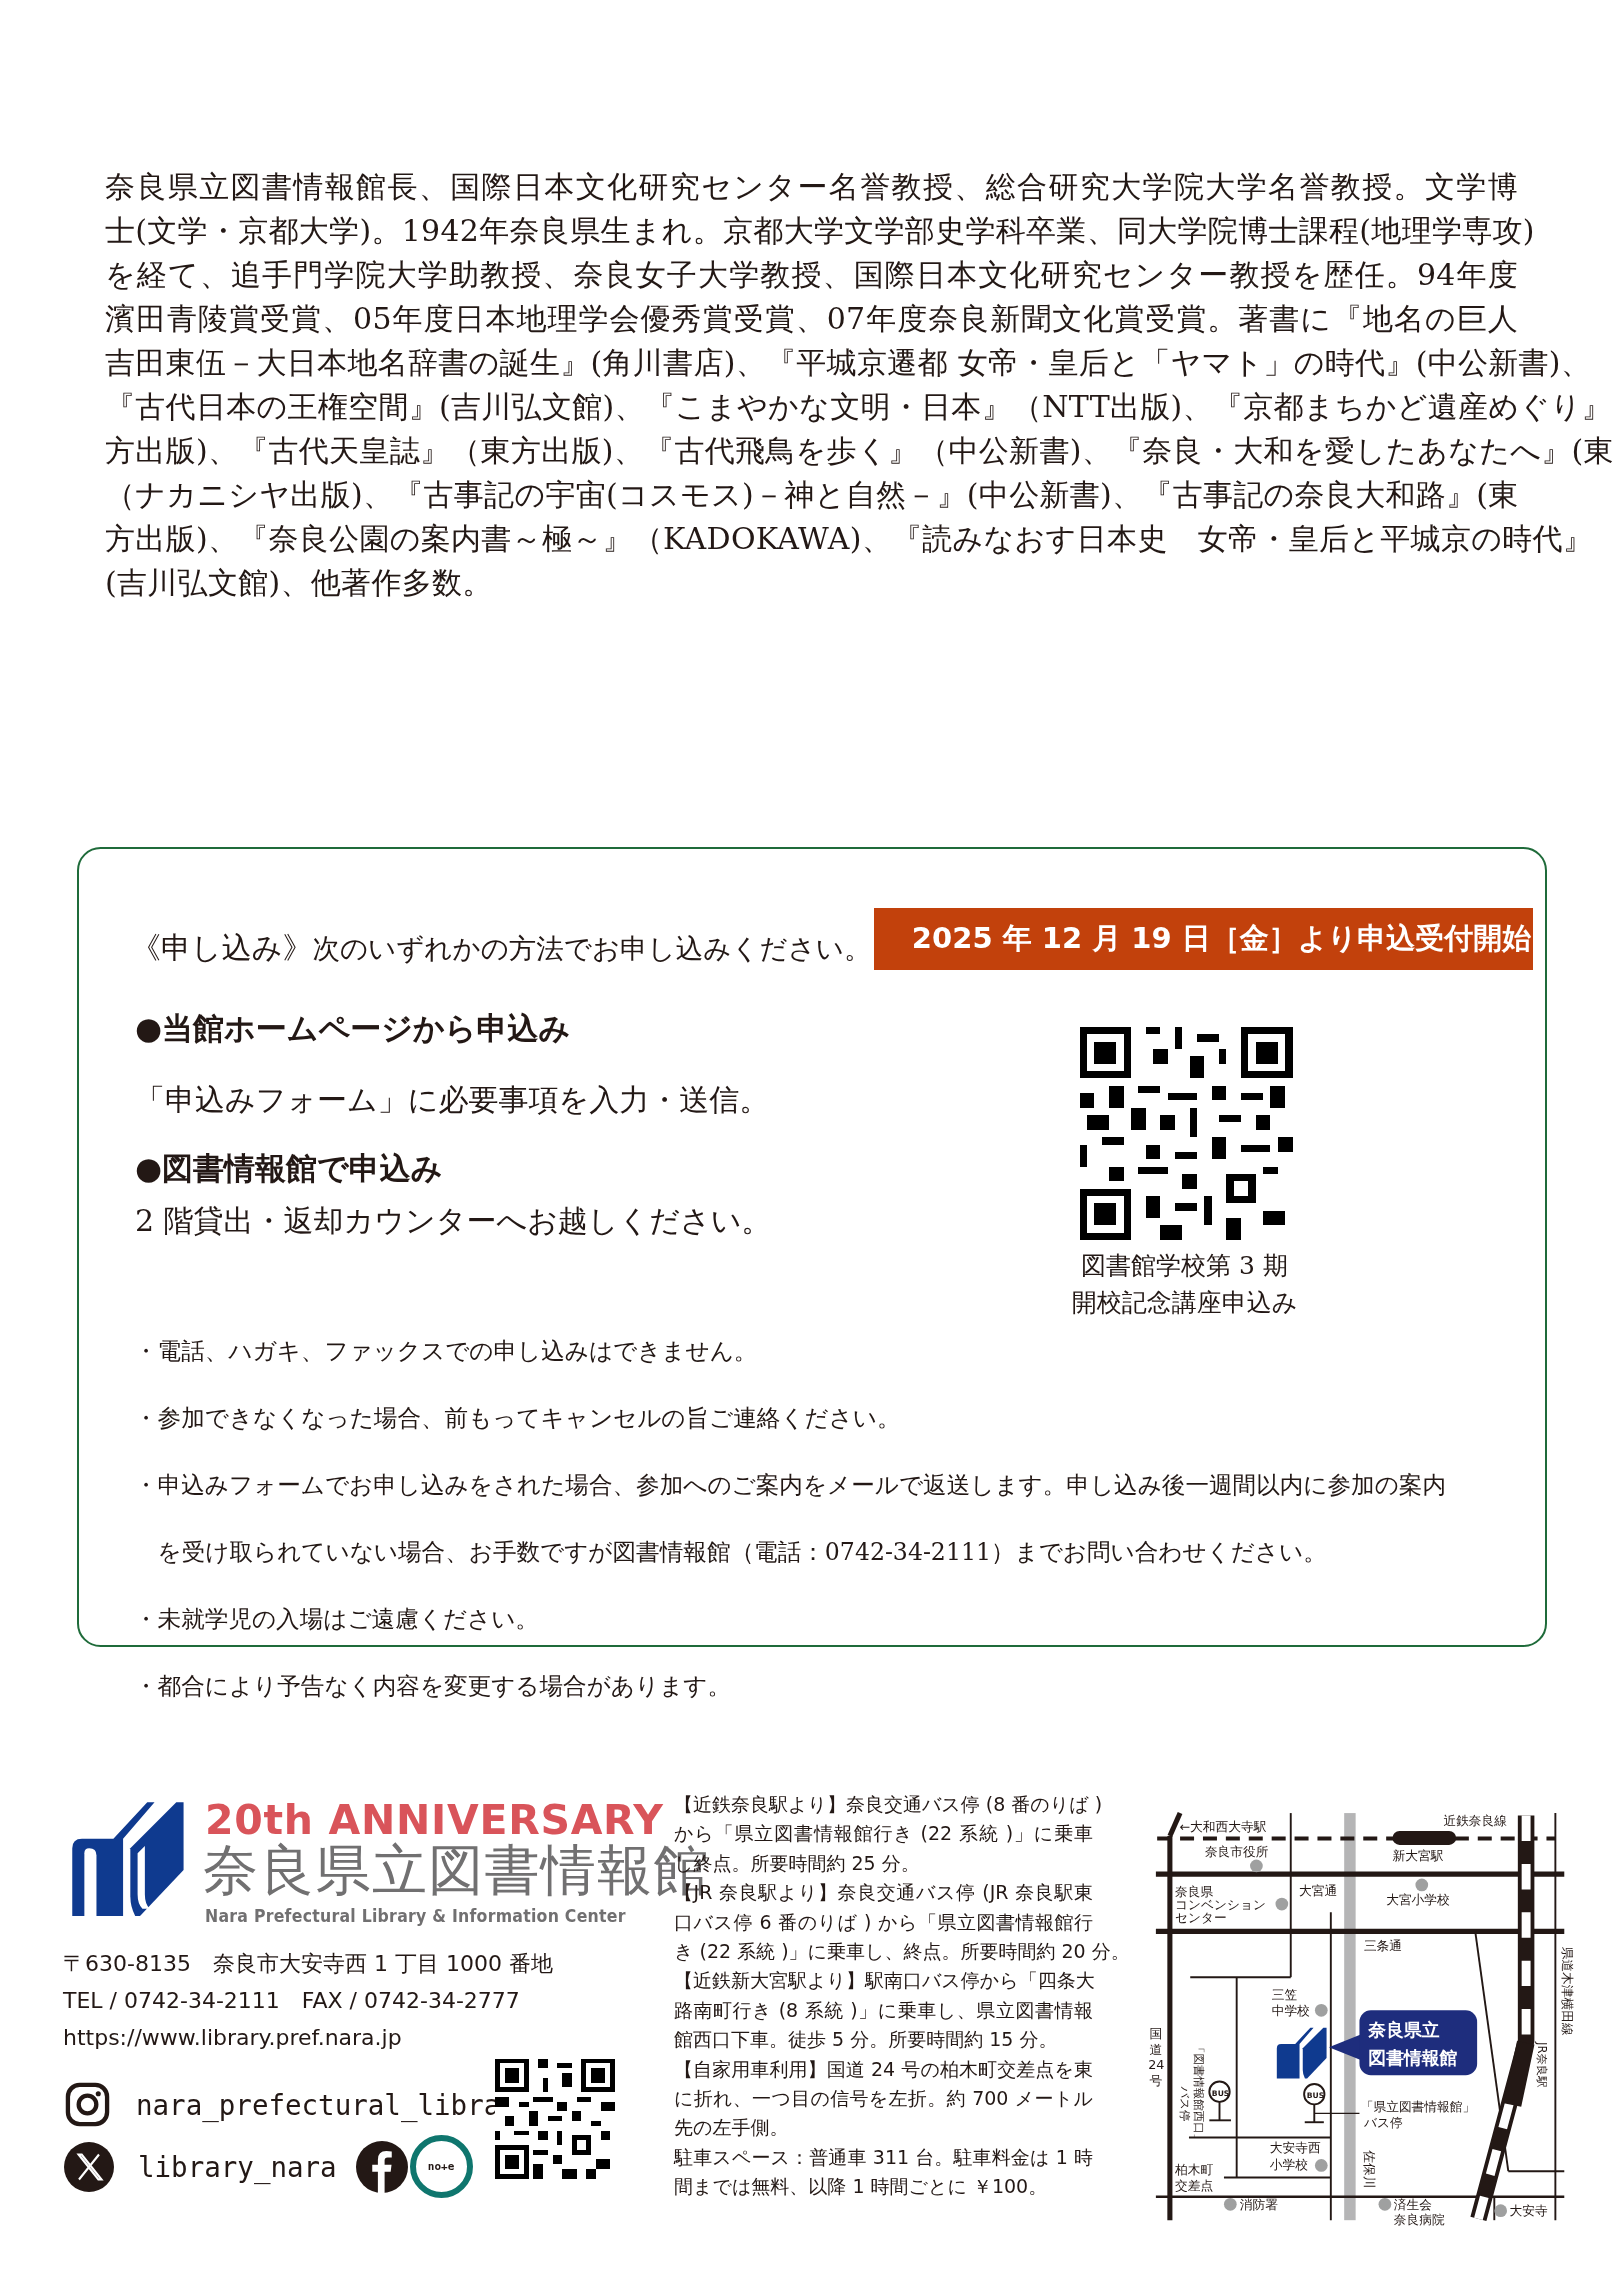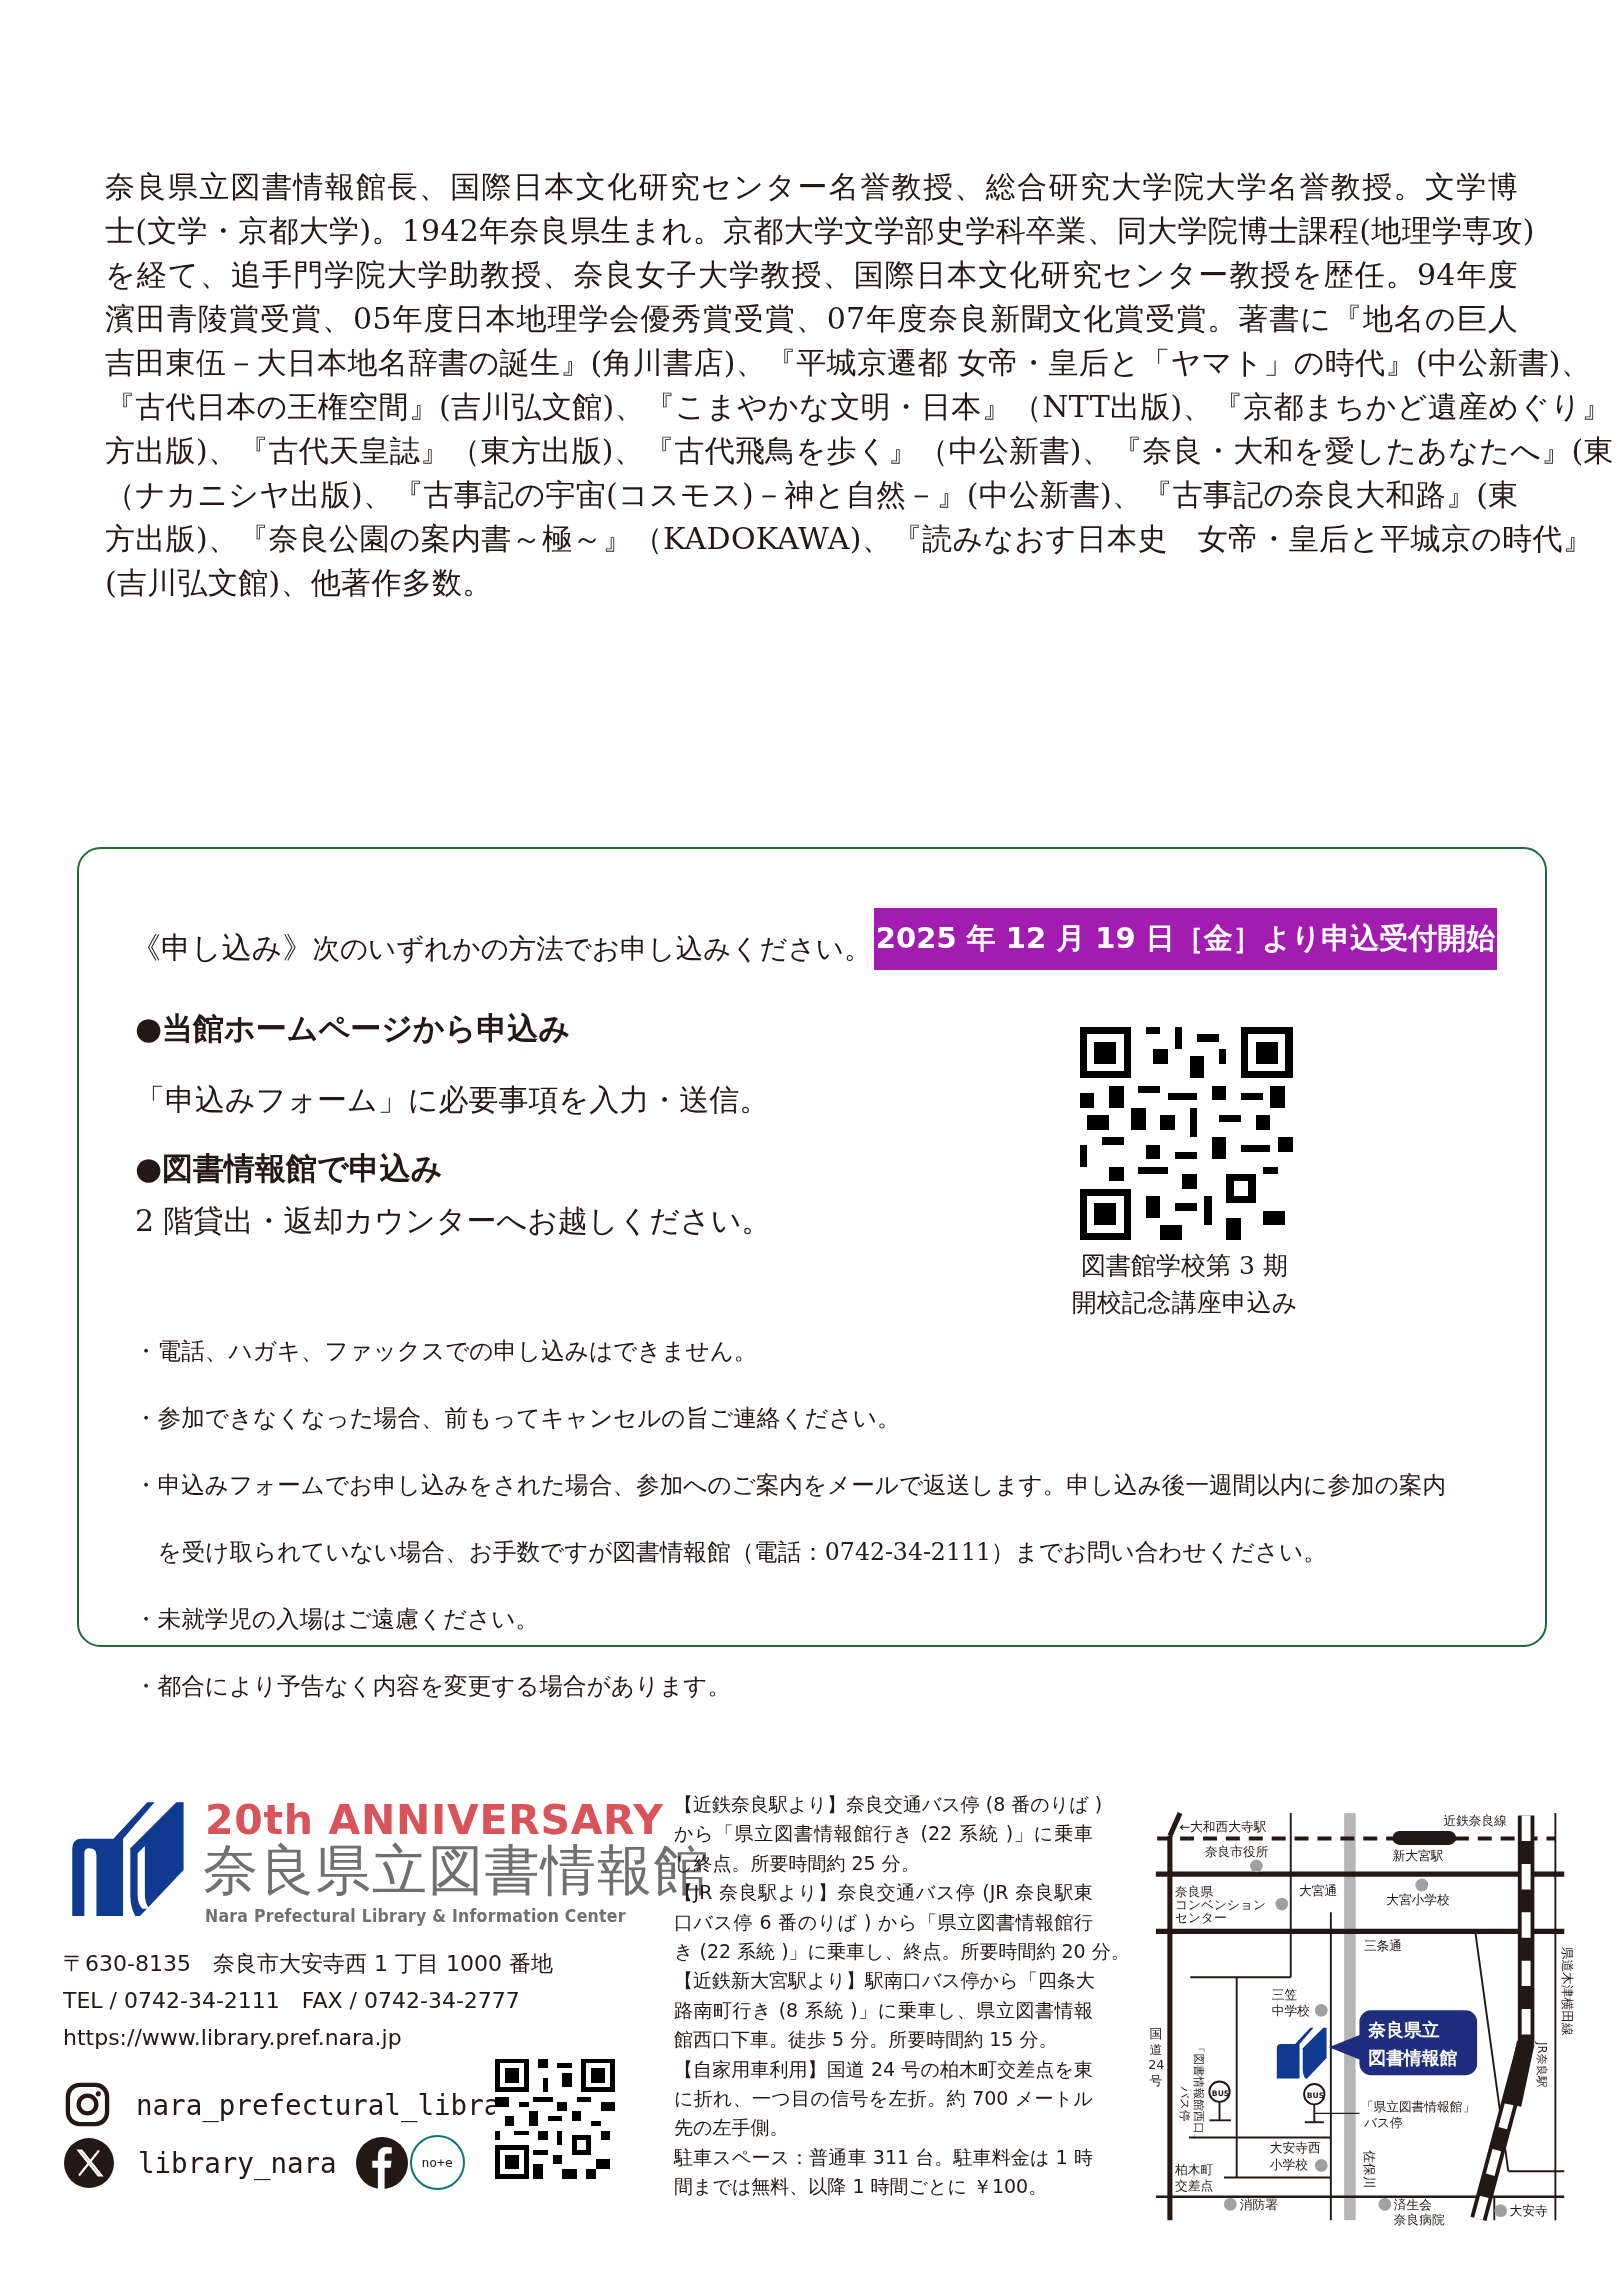--- a/index.html
+++ b/index.html
@@ -6,21 +6,21 @@
   body{width:1623px;height:2295px;position:relative;overflow:hidden;font-family:"DejaVu Serif","Liberation Serif",serif;color:#231815;}
   .abs{position:absolute;}
   
   #bio{left:105px;top:165px;width:1413px;font-size:30px;line-height:44px;letter-spacing:0.3px;}
   #bio .line{white-space:nowrap;text-align:justify;text-align-last:justify;display:block;}
   #bio .line.last{text-align-last:left;}
   
   #apply{left:77px;top:847px;width:1470px;height:800px;border:2.6px solid #1f6b3a;border-radius:23.6px;box-sizing:border-box;}
   #apply-lead{left:131px;top:928px;font-size:27.5px;white-space:nowrap;}
   #apply-lead .bracket{font-size:30px;}
-  #start-badge{left:874px;top:908px;width:623px;height:62px;background:#a21caf;color:#fff;font-family:"DejaVu Sans","Liberation Sans",sans-serif;font-weight:bold;font-size:29px;display:flex;align-items:center;justify-content:center;letter-spacing:0px;}
+  #start-badge{left:874px;top:908px;width:623px;height:62px;background:#c2410c;color:#fff;font-family:"DejaVu Sans","Liberation Sans",sans-serif;font-weight:bold;font-size:29px;display:flex;align-items:center;justify-content:center;letter-spacing:0px;padding-left:36px;}
   .method-h{font-size:31px;font-weight:bold;white-space:nowrap;}
   .method-d{font-size:30px;white-space:nowrap;}
   #qr-main{left:1078px;top:1027px;width:216px;height:213px;}
   #qr-caption{left:1021px;top:1247px;width:327px;text-align:center;font-size:25px;line-height:37px;}
   #notes{left:134px;top:1302px;width:1374px;font-size:23.6px;line-height:35px;}
   #notes .n{white-space:nowrap;margin-top:32px;}
   #notes .indent{padding-left:23.6px;}
   
   .sans{font-family:"DejaVu Sans","Liberation Sans",sans-serif;}
   #logo-mark{left:65px;top:1796px;width:121px;height:124px;}
@@ -156,21 +156,21 @@
 <div class="social-row" style="left:64px;top:2135px;">
   <svg width="50" height="50" viewBox="0 0 24 24">
       <circle cx="12" cy="12" r="12" fill="#231815"></circle>
       <path d="M7 6 L16.5 18 H18 L8.5 6 Z M16.8 6 L7.2 18" stroke="#fff" stroke-width="1" fill="none"></path>
     </svg>
   <span style="margin-left:24px">library_nara</span>
   <svg style="margin-left:19.6px" width="52" height="52" viewBox="0 0 24 24">
       <circle cx="12" cy="12" r="12" fill="#231815"></circle>
       <path d="M13.2 24 V14.2 H16 L16.4 11 H13.2 V9 Q13.2 7.6 14.6 7.6 H16.5 V4.8 Q15.5 4.6 14 4.6 Q10.1 4.6 10.1 8.6 V11 H7.5 V14.2 H10.1 V24 Z" fill="#fff"></path>
     </svg>
-  <div style="margin-left:1.3px;width:51px;height:51px;border:2px solid #0f766e;border-radius:50%;display:flex;align-items:center;justify-content:center;font-size:13px;font-family:'DejaVu Sans Mono',monospace;">no+e</div>
+  <div style="margin-left:1.3px;width:51px;height:51px;border:6px solid #0f766e;border-radius:50%;display:flex;align-items:center;justify-content:center;font-size:11px;font-family:'DejaVu Sans Mono',monospace;font-weight:bold;">no+e</div>
 </div>
 
 <svg id="qr-footer" class="abs" viewBox="0 0 25 25" shape-rendering="crispEdges">
   <rect width="25" height="25" fill="#fff"></rect>
   <g fill="#000">
     <rect x="0" y="0" width="7" height="7"></rect>
       <rect x="1" y="1" width="5" height="5" fill="#fff"></rect>
       <rect x="2" y="2" width="3" height="3"></rect>
     <rect x="18" y="0" width="7" height="7"></rect>
       <rect x="19" y="1" width="5" height="5" fill="#fff"></rect>

